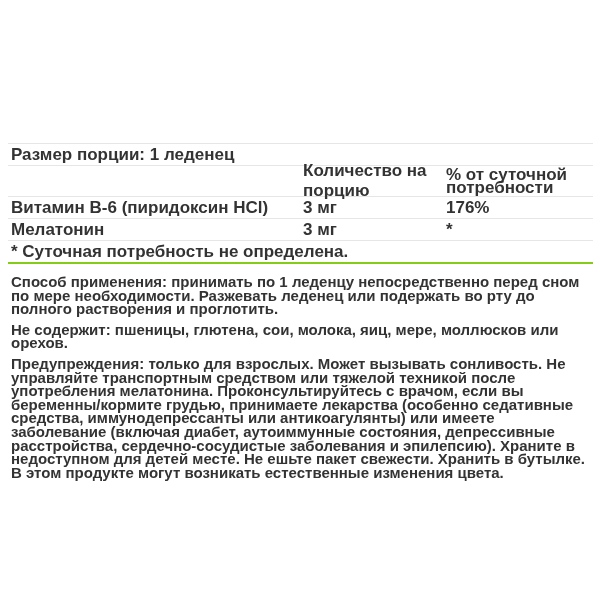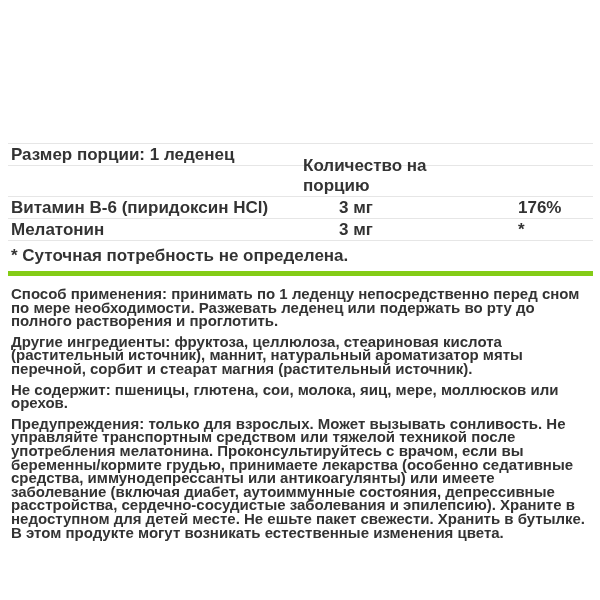--- a/index.html
+++ b/index.html
@@ -24,25 +24,25 @@
     margin: 143px 7px 0 8px;
     font-size: 17px;
   }
   .row {
     display: flex;
     align-items: center;
     border-top: 1px solid #e6e6e6;
   }
   .row.meta { height: 22px; }
   .row.meta span { padding-left: 3px; }
-  .row.header { height: 31px; align-items: flex-end; }
-  .row.item { height: 22px; gap: 36px; }
+  .row.header { height: 31px; }
+  .row.item { height: 22px; }
   .row.foot {
-    height: 36px;
-    border-bottom: 5px solid #84cc16;
+    height: 24px;
+    border-bottom: 2px solid #84cc16;
   }
   .row.foot span { padding-left: 3px; }
   .c1 { width: 295px; padding-left: 3px; }
   .c2 { width: 143px; }
   .c3 { flex: 1; line-height: 13.5px; }
   .paragraphs {
     margin: 11px 9px 0 11px;
     font-size: 15px;
     line-height: 13.6px;
   }
@@ -56,20 +56,21 @@
   <section class="facts">
 
     <div class="row meta">
       <span>Размер порции: 1 леденец</span>
     </div>
 
 
     <div class="row header">
       <div class="c1"></div>
       <div class="c2">Количество на порцию</div>
+      <div class="c3">% от суточной потребности</div>
     </div>
 
     <div class="row item">
       <div class="c1">Витамин B-6 (пиридоксин HCl)</div>
       <div class="c2">3 мг</div>
       <div class="c3">176%</div>
     </div>
 
     <div class="row item">
       <div class="c1">Мелатонин</div>
@@ -78,18 +79,17 @@
     </div>
 
     <div class="row foot">
       <span>* Суточная потребность не определена.</span>
     </div>
 
   </section>
 
   <section class="paragraphs">
     <p>Способ применения: принимать по 1 леденцу непосредственно перед сном по мере необходимости. Разжевать леденец или подержать во рту до полного растворения и проглотить.</p>
-    <p>Другие ингредиенты: фруктоза, целлюлоза, стеариновая кислота (растительный источник), маннит, натуральный ароматизатор мяты перечной, сорбит и стеарат магния (растительный источник).</p>
     <p>Не содержит: пшеницы, глютена, сои, молока, яиц, мере, моллюсков или орехов.</p>
     <p>Предупреждения: только для взрослых. Может вызывать сонливость. Не управляйте транспортным средством или тяжелой техникой после употребления мелатонина. Проконсультируйтесь с врачом, если вы беременны/кормите грудью, принимаете лекарства (особенно седативные средства, иммунодепрессанты или антикоагулянты) или имеете заболевание (включая диабет, аутоиммунные состояния, депрессивные расстройства, сердечно-сосудистые заболевания и эпилепсию). Храните в недоступном для детей месте. Не ешьте пакет свежести. Хранить в бутылке.  В этом продукте могут возникать естественные изменения цвета.</p>
   </section>
 
 </div>
 
 </body></html>

